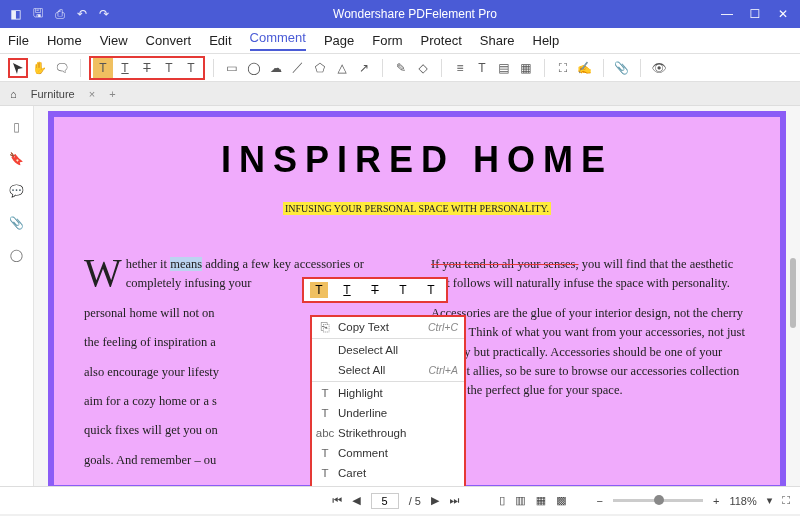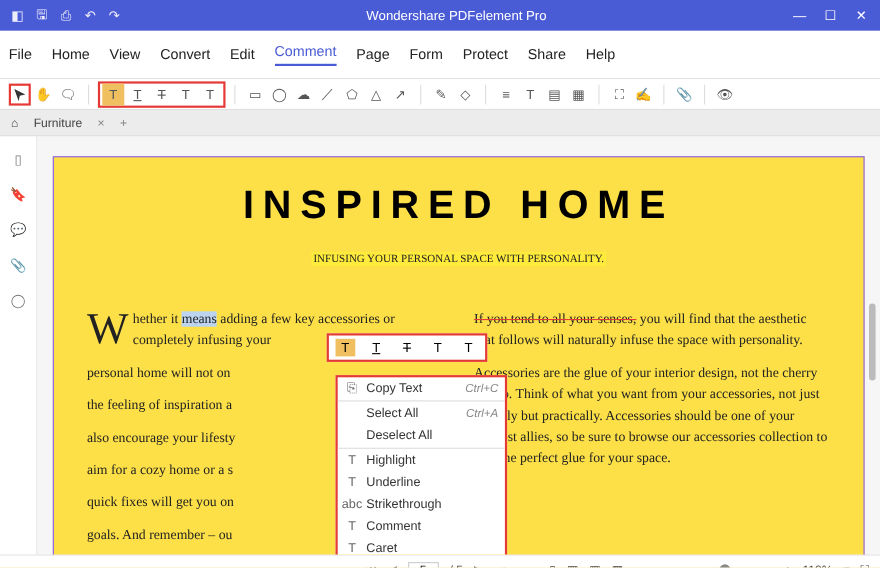--- a/index.html
+++ b/index.html
@@ -3,34 +3,34 @@
 <meta charset="utf-8">
 <style>
 * { box-sizing: border-box; margin: 0; padding: 0; }
 body { font-family: "Segoe UI", Arial, sans-serif; font-size: 12px; background: #f0f0f0; width: 800px; height: 516px; overflow: hidden; }
 .titlebar { background: #4a5bd6; height: 28px; display: flex; align-items: center; color: #fff; padding: 0 8px; }
 .titlebar .qat { display: flex; gap: 6px; }
 .titlebar .qat span { width: 16px; height: 16px; display: flex; align-items: center; justify-content: center; opacity: .9; }
 .titlebar .title { flex: 1; text-align: center; font-size: 12px; }
 .titlebar .wc { display: flex; gap: 10px; }
 .titlebar .wc span { width: 18px; text-align: center; }
-.menubar { background: #fff; height: 44px; display: flex; align-items: center; padding: 0 8px; gap: 18px; border-bottom: 1px solid #e0e0e0; }
+.menubar { background: #fff; height: 26px; display: flex; align-items: center; padding: 0 8px; gap: 18px; border-bottom: 1px solid #e0e0e0; }
 .menubar span { font-size: 13px; color: #222; }
 .menubar .active { color: #4a5bd6; border-bottom: 2px solid #4a5bd6; padding-bottom: 4px; }
 .toolbar { background: #fff; height: 28px; display: flex; align-items: center; padding: 0 8px; gap: 2px; border-bottom: 1px solid #e0e0e0; }
 .toolbar .sep { width: 1px; height: 18px; background: #ddd; margin: 0 6px; }
 .toolbar .ico { width: 20px; height: 20px; display: flex; align-items: center; justify-content: center; color: #555; }
 .toolbar .hl-red { border: 2px solid #e53935; }
 .toolbar .hl-red-group { border: 2px solid #e53935; display: flex; align-items: center; gap: 2px; padding: 0 2px; }
 .tabbar { background: #ececec; height: 24px; display: flex; align-items: center; padding: 0 10px; gap: 14px; font-size: 11px; color: #444; border-bottom: 1px solid #ddd; }
 .workspace { display: flex; height: calc(516px - 28px - 28px - 28px - 24px - 28px); }
 .leftrail { width: 34px; background: #fff; border-right: 1px solid #e3e3e3; display: flex; flex-direction: column; align-items: center; gap: 14px; padding-top: 12px; color: #777; }
 .leftrail span { width: 18px; height: 18px; display: flex; align-items: center; justify-content: center; }
 .page-area { flex: 1; background: #f6f6f6; position: relative; overflow: hidden; }
-.page { margin: 18px 14px; background: #fde047; border: 1px solid #8b5cf6; padding: 18px 30px 20px; height: 100%; position: relative; }
+.page { margin: 5px 14px; background: #f0abfc; border: 6px solid #8b5cf6; padding: 18px 30px 20px; height: 100%; position: relative; }
 .page h1 { font-family: Arial, sans-serif; font-size: 36px; font-weight: 900; letter-spacing: 8px; text-align: center; margin-top: 4px; }
 .subtitle { text-align: center; margin-top: 20px; }
 .subtitle span { background: #ffeb3b; color: #222; font-family: Liberation Serif, serif; font-size: 10px; padding: 1px 2px; }
 .floatbox { position: absolute; left: 248px; top: 160px; border: 2px solid #e53935; background: #fff; display: flex; gap: 10px; padding: 3px 6px; }
 .floatbox span { width: 18px; height: 16px; display: flex; align-items: center; justify-content: center; }
 .cols { display: flex; gap: 28px; margin-top: 40px; font-family: Georgia, 'Times New Roman', serif; font-size: 12.5px; color: #222; line-height: 1.55; }
 .col { flex: 1; }
 .col p { margin-bottom: 10px; }
 .dropcap::first-letter { font-size: 40px; float: left; line-height: .9; padding-right: 4px; font-weight: 400; }
 .sel { background: #bcd4f0; }
@@ -169,27 +169,27 @@
 
       <div class="ctxmenu" id="ctxmenu">
           <div class="row">
             <span class="ic">⎘</span>
             <span class="lab">Copy Text</span>
             <span class="sc">Ctrl+C</span>
           </div>
           <hr>
           <div class="row">
             <span class="ic"></span>
+            <span class="lab">Deselect All</span>
+            <span class="sc"></span>
+          </div>
+          <div class="row">
+            <span class="ic"></span>
             <span class="lab">Select All</span>
             <span class="sc">Ctrl+A</span>
-          </div>
-          <div class="row">
-            <span class="ic"></span>
-            <span class="lab">Deselect All</span>
-            <span class="sc"></span>
           </div>
           <hr>
           <div class="row">
             <span class="ic">T</span>
             <span class="lab">Highlight</span>
             <span class="sc"></span>
           </div>
           <div class="row">
             <span class="ic">T</span>
             <span class="lab">Underline</span>

